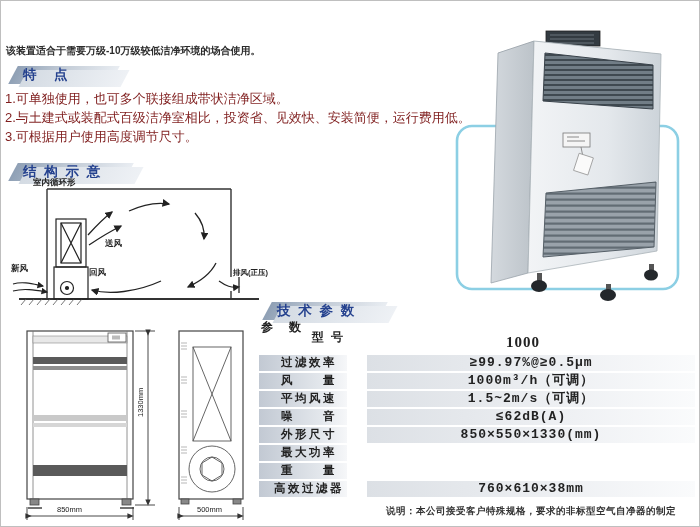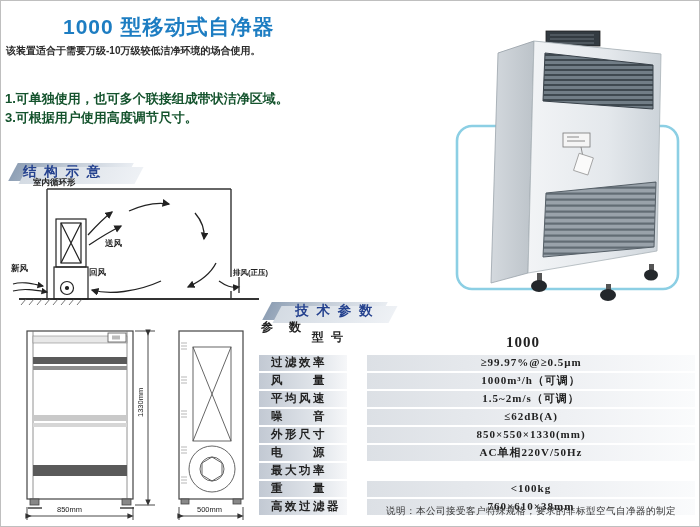--- a/index.html
+++ b/index.html
@@ -25,62 +25,67 @@
   .badge .bg2{
     position:absolute;left:16px;top:6px;right:0;bottom:-2px;
     background:linear-gradient(90deg,#d4dbe3 0%,#eef1f5 100%);
     transform:skewX(-28deg);
   }
   .badge .txt{
     position:relative;display:block;font-size:13.5px;font-weight:bold;
     color:#24418e;letter-spacing:2px;line-height:21px;padding-left:16px;
     white-space:nowrap;
   }
-  .features{position:absolute;left:4px;top:88px;font-size:13px;font-weight:bold;color:#14532d;}
+  .features{position:absolute;left:4px;top:88px;font-size:13px;font-weight:normal;color:#7f1d1d;}
   .features div{white-space:nowrap;line-height:19px;}
   .svgbox{position:absolute;}
   .spec-table{position:absolute;left:258px;top:329px;width:436px;}
   .spec-hdr{display:flex;height:22px;margin-bottom:3px;font-size:12px;font-weight:bold;color:#222;}
   .hdr-cell{width:88px;position:relative;}
   .hdr-param{position:absolute;left:2px;bottom:16px;letter-spacing:2px;}
   .hdr-model{position:absolute;right:2px;top:-1px;letter-spacing:2px;}
   .hdr-value{
     flex:1;margin-left:4px;text-align:center;font-family:"Liberation Serif",serif;
     font-weight:bold;font-size:15px;line-height:24px;letter-spacing:1px;
   }
   .spec-row{display:flex;height:15.5px;margin-bottom:2.5px;}
   .spec-label{
     width:88px;box-sizing:border-box;padding-left:12px;
     background:linear-gradient(90deg,#c2c9d3 0%,#e3e7ec 70%,#f6f7f9 100%);
     font-size:11.5px;font-weight:bold;color:#222;letter-spacing:2.5px;
-    line-height:15.5px;white-space:nowrap;
+    line-height:15.5px;white-space:nowrap;text-align:center;
   }
   .spec-value{
     flex:1;margin-left:20px;
     background:linear-gradient(90deg,#dce0e5 0%,#eef0f3 60%,#fafbfc 100%);
-    text-align:center;font-family:Liberation Serif, serif;font-size:11px;
+    text-align:center;font-family:Liberation Mono, monospace;font-size:13px;
     font-weight:bold;color:#222;line-height:15.5px;letter-spacing:1px;white-space:nowrap;
   }
   .note{
-    position:absolute;left:385px;top:504px;font-size:9.5px;font-weight:normal;
+    position:absolute;left:385px;top:504px;font-size:9.5px;font-weight:bold;
     color:#333;letter-spacing:0.5px;white-space:nowrap;
   }
   text{font-family:"Liberation Sans",sans-serif;}
 </style>
 </head>
 <body>
 
 <div class="page">
 
-  <div class="title">1000 型移动式自净器</div>
   <div class="intro">该装置适合于需要万级-10万级较低洁净环境的场合使用。</div>
 
+  <div class="badge" style="left:6px;top:63px;width:118px;">
+    <div class="bg1"></div>
+    <div class="bg2"></div>
+    <span class="txt">特　点</span>
+  </div>
 
   <div class="features">
     <div>1.可单独使用，也可多个联接组成带状洁净区域。</div>
+    <div>2.与土建式或装配式百级洁净室相比，投资省、见效快、安装简便，运行费用低。</div>
     <div>3.可根据用户使用高度调节尺寸。</div>
   </div>
 
   <div class="badge" style="left:6px;top:160px;width:132px;">
     <div class="bg1"></div>
     <div class="bg2"></div>
     <span class="txt">结 构 示 意</span>
   </div>
 
   <svg class="svgbox" style="left:8px;top:170px;" width="305" height="148" viewBox="0 0 305 148">
@@ -249,21 +254,21 @@
         <rect x="96" y="252" width="5" height="9" fill="#555"></rect>
         <ellipse cx="98" cy="265" rx="8" ry="6"></ellipse>
         <rect x="165" y="263" width="5" height="8" fill="#555"></rect>
         <ellipse cx="167" cy="274" rx="8" ry="6"></ellipse>
         <rect x="208" y="243" width="5" height="8" fill="#555"></rect>
         <ellipse cx="210" cy="254" rx="7" ry="5.5"></ellipse>
       </g>
     </g>
   </svg>
 
-  <div class="badge" style="left:260px;top:299px;width:132px;text-align:center;">
+  <div class="badge" style="left:260px;top:299px;width:132px;">
     <div class="bg1"></div>
     <div class="bg2"></div>
     <span class="txt">技 术 参 数</span>
   </div>
 
   <div class="spec-table">
     <div class="spec-hdr">
       <div class="hdr-cell">
         <span class="hdr-model">型 号</span>
         <span class="hdr-param">参　数</span>
@@ -284,29 +289,24 @@
     </div>
     <div class="spec-row">
       <div class="spec-label">噪　　音</div>
       <div class="spec-value">≤62dB(A)</div>
     </div>
     <div class="spec-row">
       <div class="spec-label">外形尺寸</div>
       <div class="spec-value">850×550×1330(mm)</div>
     </div>
     <div class="spec-row">
-      <div class="spec-label">电　　源</div>
-      <div class="spec-value">AC单相220V/50Hz</div>
-    </div>
-    <div class="spec-row">
       <div class="spec-label">最大功率</div>
     </div>
     <div class="spec-row">
       <div class="spec-label">重　　量</div>
-      <div class="spec-value">&lt;100kg</div>
     </div>
     <div class="spec-row">
       <div class="spec-label">高效过滤器</div>
       <div class="spec-value">760×610×38mm</div>
     </div>
   </div>
 
   <div class="note">说明：本公司接受客户特殊规格，要求的非标型空气自净器的制定</div>
 
 </div>

